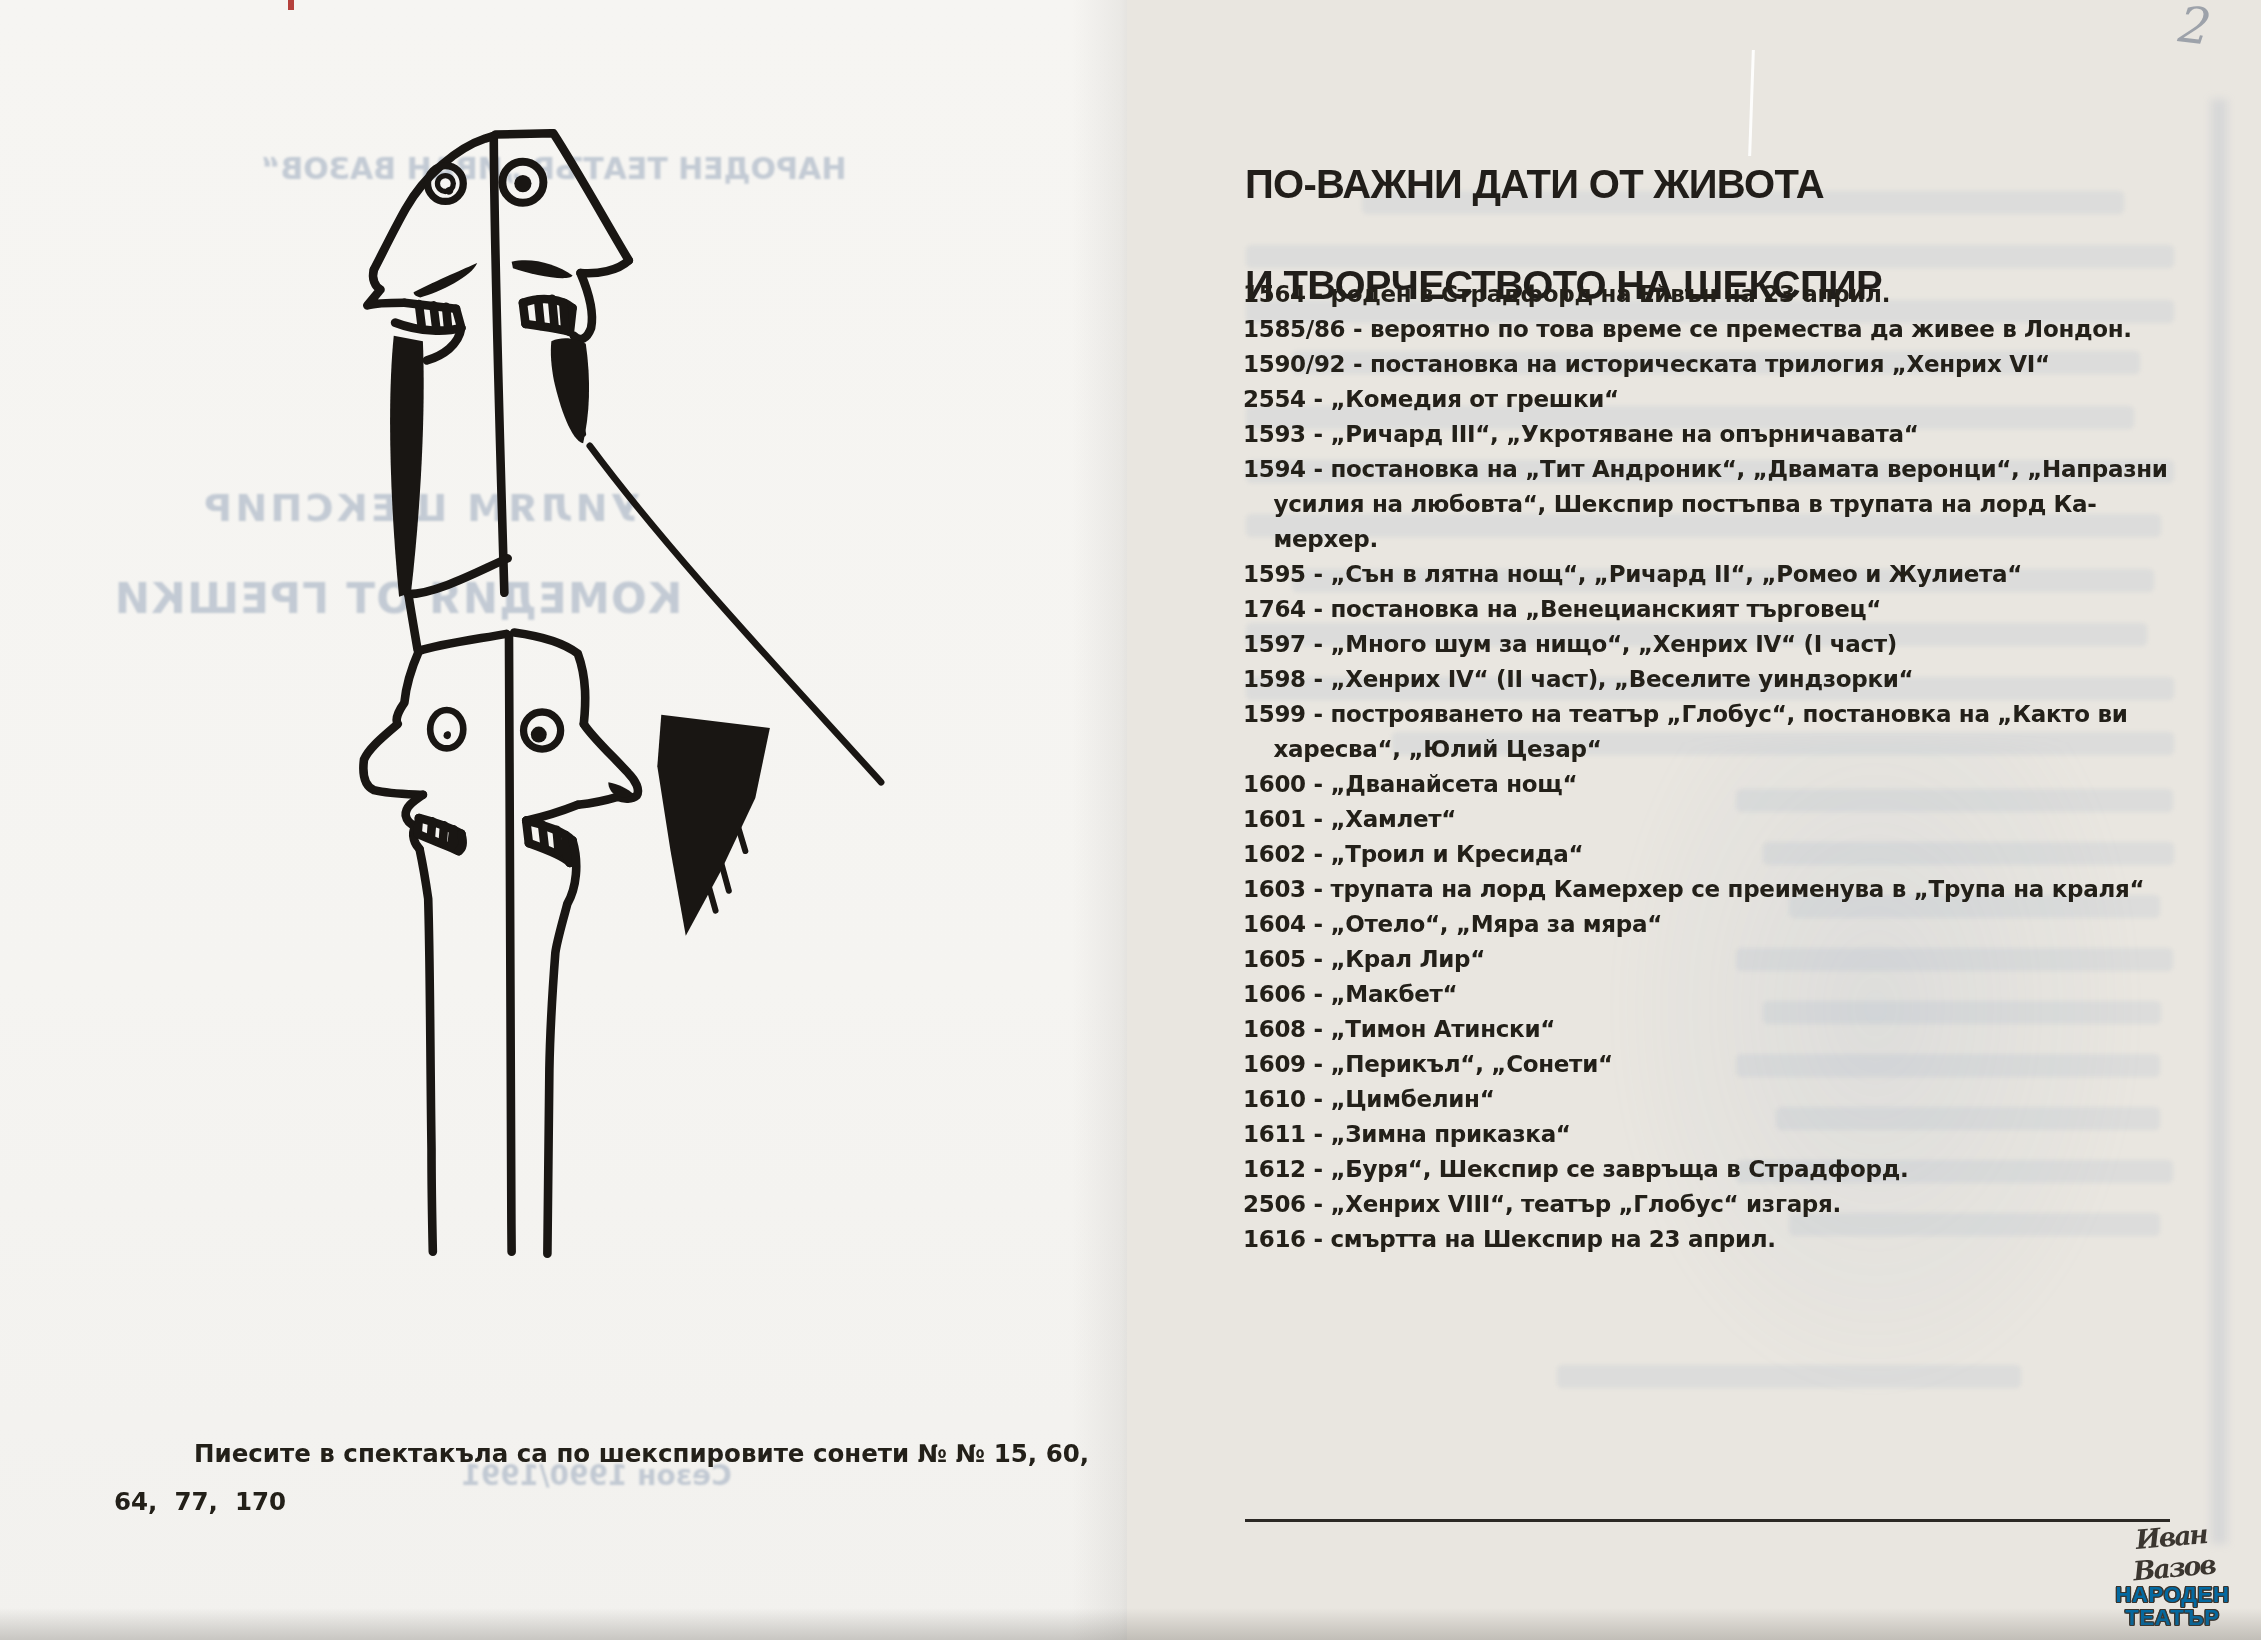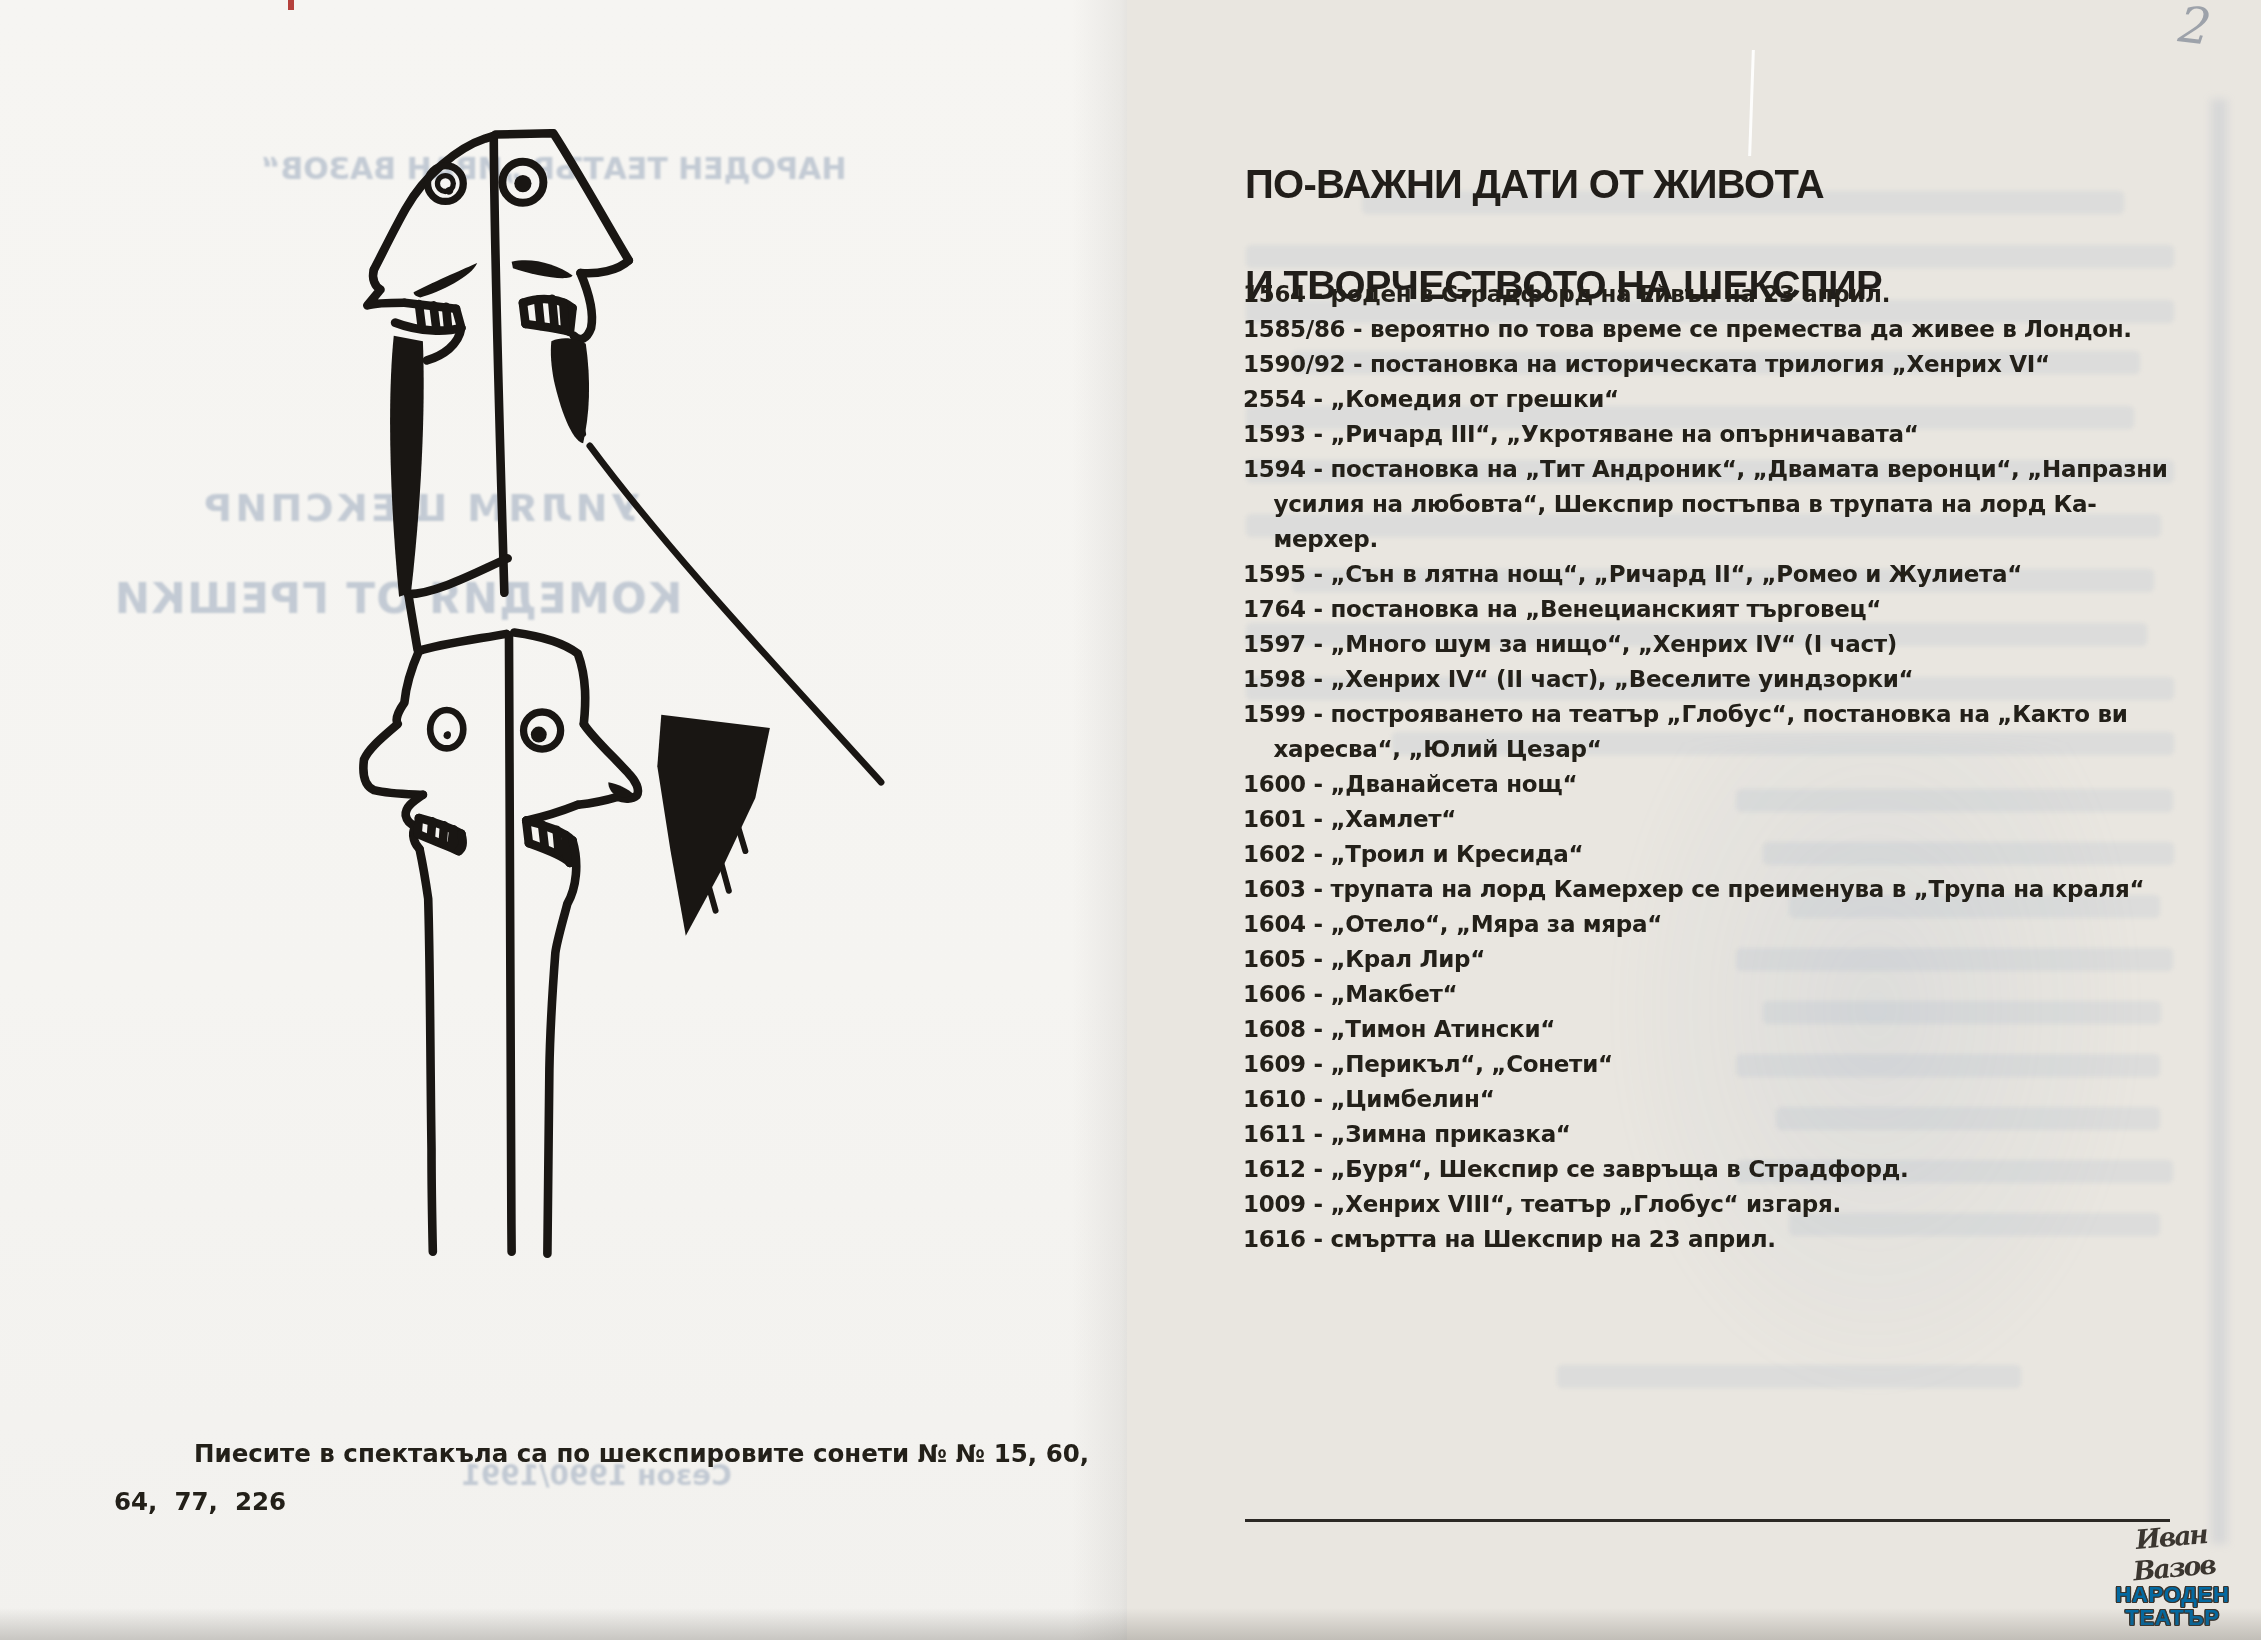--- a/index.html
+++ b/index.html
@@ -161,21 +161,21 @@
         <path d="M54,312 L98,320 C102,420 96,560 80,700 L62,706 C48,560 44,410 54,312 Z"></path>
         <path d="M292,320 C310,312 330,316 344,324 C352,380 350,430 340,474 C322,470 305,420 296,380 C292,360 290,338 292,320 Z"></path>
         <path d="M458,884 L622,904 L600,1010 L548,1120 L495,1218 L472,1090 L452,962 Z"></path>
         <path d="M130,912 C136,906 142,910 140,917 C138,923 130,922 129,916 Z"></path>
         <circle cx="273" cy="914" r="12"></circle>
         <path d="M378,986 C392,988 408,996 416,1004 C410,1010 398,1010 390,1006 C382,1002 378,994 378,986 Z"></path>
       </g>
     </svg>
 
     <div class="caption-1">Пиесите в спектакъла са по шекспировите сонети № № 15, 60,</div>
-    <div class="caption-2">64,  77,  226</div>
+    <div class="caption-2">64,  77,  170</div>
     <div class="red-tick"></div>
   </div>
 
   <div class="gutter"></div>
 
   <div class="right-sheet">
     
   </div>
 
   <div class="bblob"></div>
@@ -228,21 +228,21 @@
       <div class="entry">1602 - „Троил и Кресида“</div>
       <div class="entry">1603 - трупата на лорд Камерхер се преименува в „Трупа на краля“</div>
       <div class="entry">1604 - „Отело“, „Мяра за мяра“</div>
       <div class="entry">1605 - „Крал Лир“</div>
       <div class="entry">1606 - „Макбет“</div>
       <div class="entry">1608 - „Тимон Атински“</div>
       <div class="entry">1609 - „Перикъл“, „Сонети“</div>
       <div class="entry">1610 - „Цимбелин“</div>
       <div class="entry">1611 - „Зимна приказка“</div>
       <div class="entry">1612 - „Буря“, Шекспир се завръща в Страдфорд.</div>
-      <div class="entry">1009 - „Хенрих VIII“, театър „Глобус“ изгаря.</div>
+      <div class="entry">2506 - „Хенрих VIII“, театър „Глобус“ изгаря.</div>
       <div class="entry">1616 - смъртта на Шекспир на 23 април.</div>
     </div>
 
   <div class="rule"></div>
 
   <div class="logo">
     <span class="logo-script">Иван Вазов</span>
     <span class="logo-line">НАРОДЕН</span>
     <span class="logo-line">ТЕАТЪР</span>
   </div>

